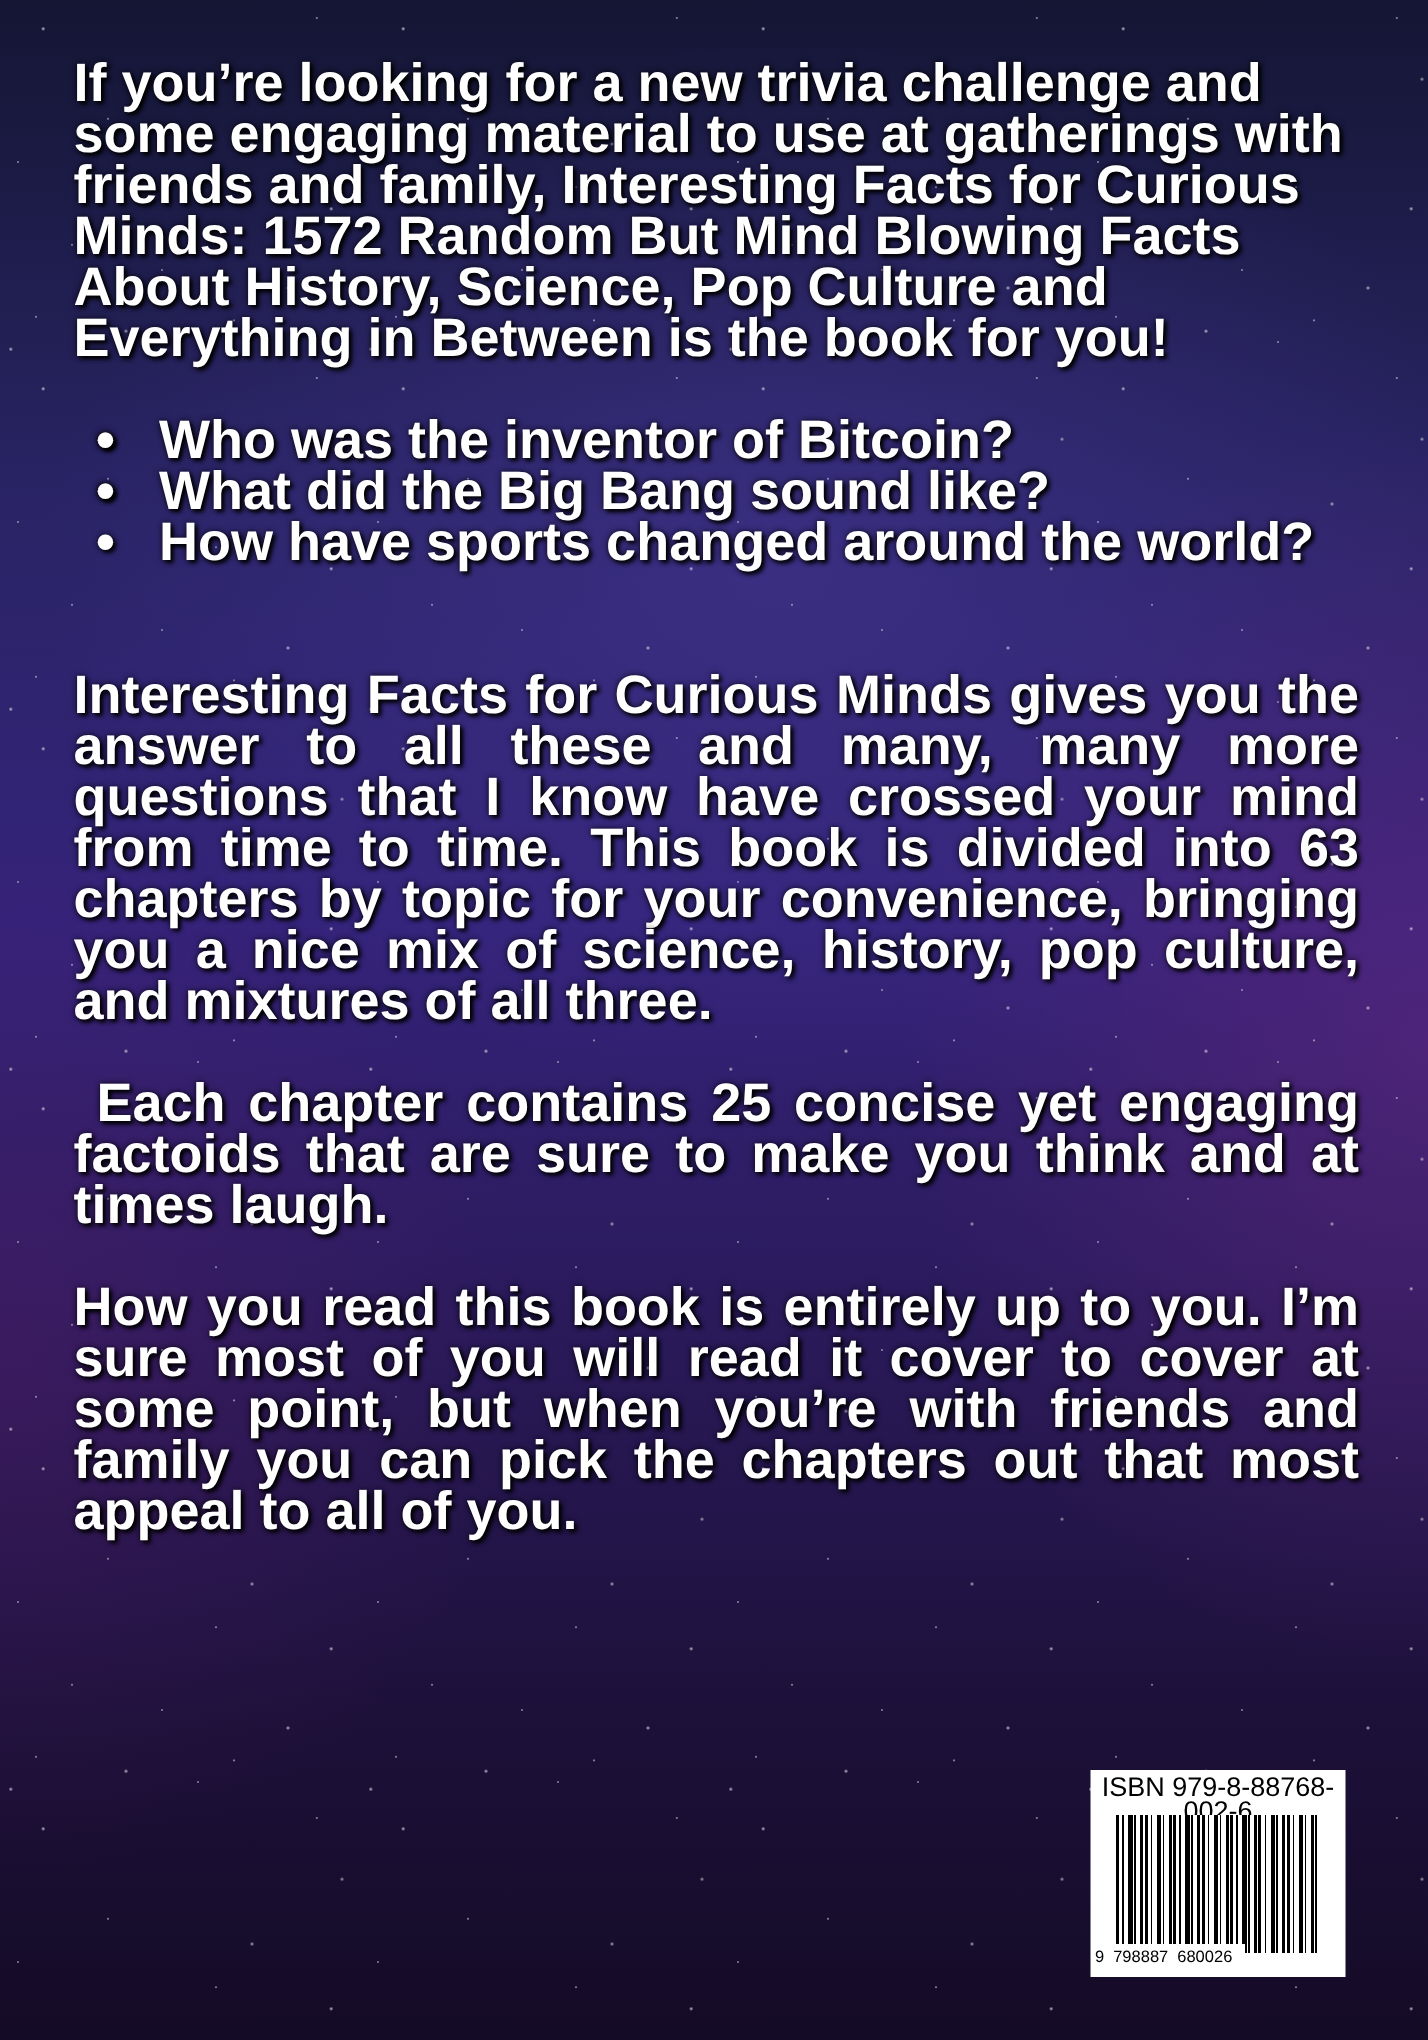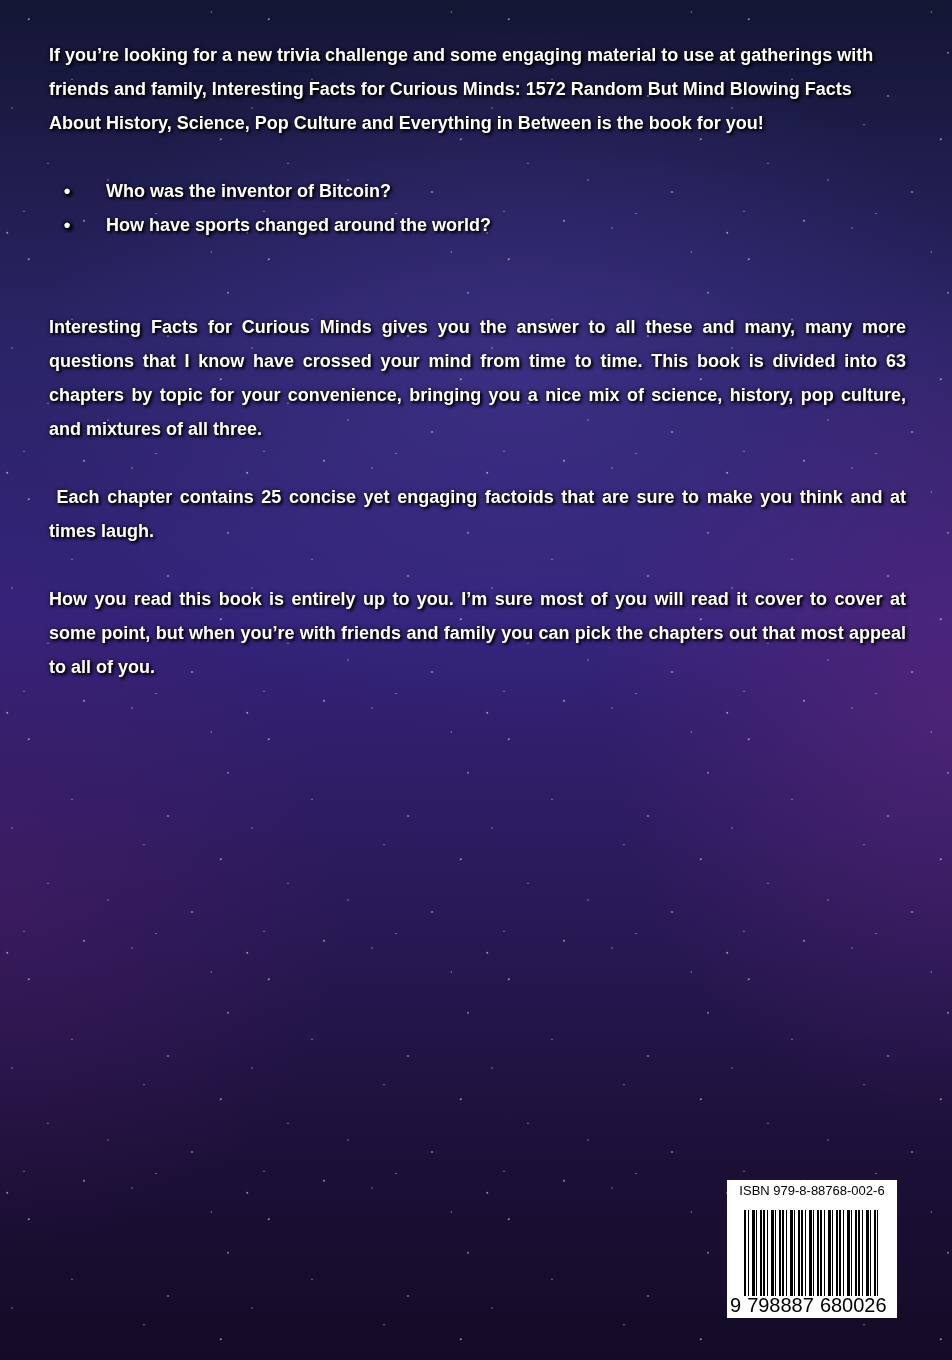--- a/index.html
+++ b/index.html
@@ -28,56 +28,56 @@
       radial-gradient(1px 1px at 10% 88%, #fff, transparent),
       radial-gradient(1.5px 1.5px at 35% 92%, #fff, transparent),
       radial-gradient(1px 1px at 55% 95%, #fff, transparent),
       radial-gradient(1.5px 1.5px at 3% 97%, #fff, transparent),
       radial-gradient(1px 1px at 65% 89%, #fff, transparent);
     background-size: 240px 240px;
     opacity: 0.7;
   }
   .content {
     position: absolute; left: 49px; top: 38px; width: 857px;
-    color: #ffffff; font-weight: bold; font-size: 18px; line-height: 34px;
+    color: #ffffff; font-weight: bold; font-size: 36px; line-height: 34px;
     text-shadow: 2px 2px 3px #000, 0 0 4px rgba(0,0,0,0.8);
   }
   .para { margin: 0; text-align: justify; }
   .intro { margin-bottom: 34px; text-align: left; }
   .lead { margin-bottom: 34px; }
   ul.questions { list-style: none; margin: 0 0 68px 0; padding: 0; }
   ul.questions li { position: relative; padding-left: 57px; }
   ul.questions li .bullet { position: absolute; left: 15px; top: 0; }
   .p-block { margin-bottom: 34px; }
   .barcode-box {
     position: absolute; left: 727px; top: 1180px; width: 170px; height: 138px;
     background: #fff; color: #000; box-sizing: border-box; padding: 3px 6px;
   }
-  .isbn-text { font-size: 13px; line-height: 16px; text-align: center; font-weight: normal; }
+  .isbn-text { font-size: 18px; line-height: 16px; text-align: center; font-weight: normal; }
   .bars {
     position: absolute; left: 17px; top: 30px; width: 134px; height: 92px;
     background: repeating-linear-gradient(90deg,
       #000 0 2px, #fff 2px 4px, #000 4px 5px, #fff 5px 8px, #000 8px 11px, #fff 11px 12px,
       #000 12px 13px, #fff 13px 16px, #000 16px 18px, #fff 18px 19px);
   }
-  .digits { position: absolute; left: 3px; bottom: 4px; font-size: 20px; line-height: 18px; background: #fff; padding-right: 2px; }
+  .digits { position: absolute; left: 3px; bottom: 4px; font-size: 11px; line-height: 18px; background: #fff; padding-right: 2px; }
   .digits span { margin-right: 6px; }
 </style>
 </head>
 <body>
 
 <div class="stars"></div>
 
 <div class="content">
   <p class="para intro">If you’re looking for a new trivia challenge and some engaging material to use at gatherings with friends and family, Interesting Facts for Curious Minds: 1572 Random But Mind Blowing Facts About History, Science, Pop Culture and Everything in Between is the book for you!</p>
   <ul class="questions">
     <li><span class="bullet">•</span></li>
     <li><span class="bullet">•</span><span>Who was the inventor of Bitcoin?</span></li>
     <li><span class="bullet">•</span></li>
-    <li><span class="bullet">•</span></li>
+    <li><span class="bullet">•</span><span>What did the Big Bang sound like?</span></li>
     <li><span class="bullet">•</span><span>How have sports changed around the world?</span></li>
   </ul>
   <p class="para p-block" style="white-space:pre-wrap">Interesting Facts for Curious Minds gives you the answer to all these and many, many more questions that I know have crossed your mind from time to time. This book is divided into 63 chapters by topic for your convenience, bringing you a nice mix of science, history, pop culture, and mixtures of all three.</p>
   <p class="para p-block" style="white-space:pre-wrap"> Each chapter contains 25 concise yet engaging factoids that are sure to make you think and at times laugh.</p>
   <p class="para p-block">How you read this book is entirely up to you. I’m sure most of you will read it cover to cover at some point, but when you’re with friends and family you can pick the chapters out that most appeal to all of you.</p>
 </div>
 
 <div class="barcode-box">
   <div class="isbn-text">ISBN 979-8-88768-002-6</div>
   <div class="bars"></div>

